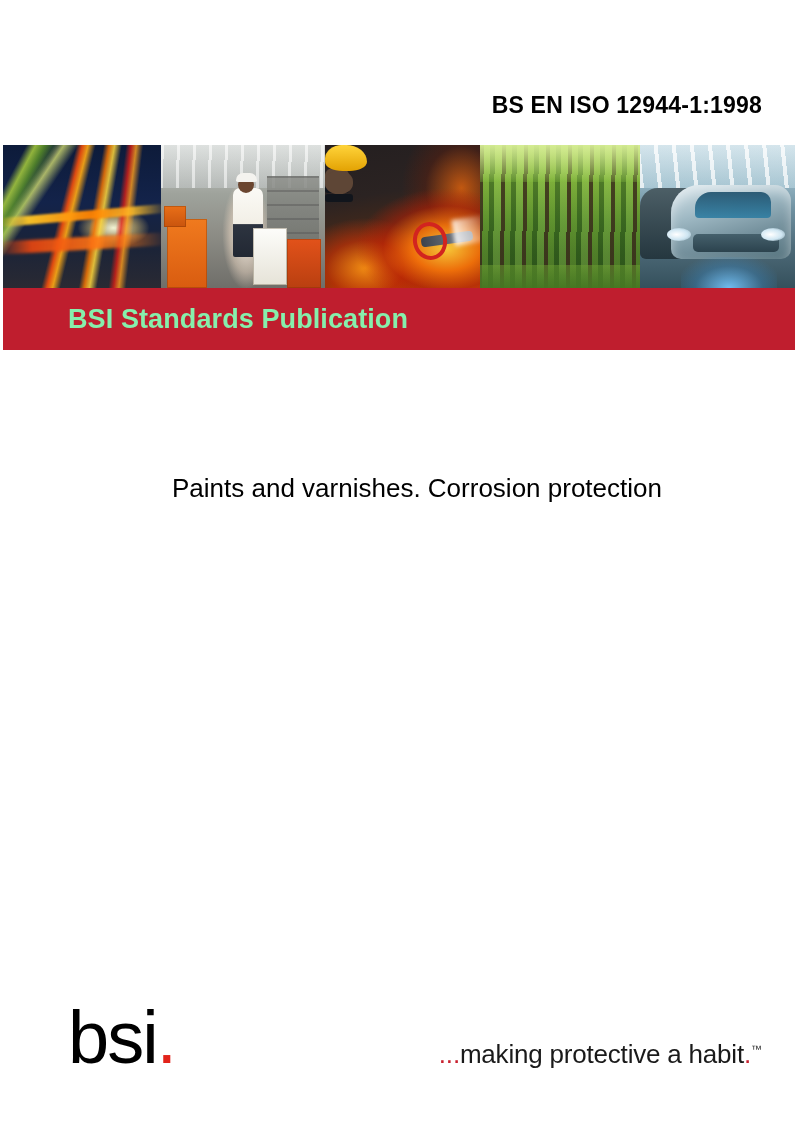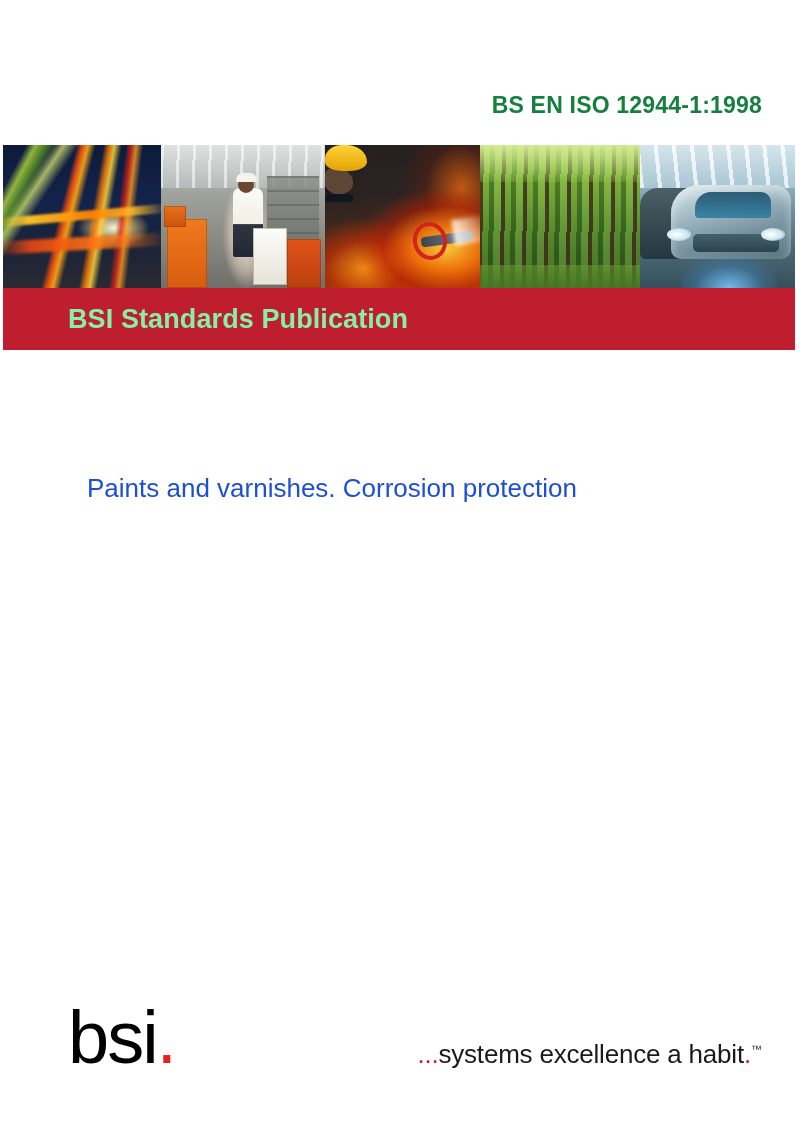--- a/index.html
+++ b/index.html
@@ -15,21 +15,21 @@
     overflow: hidden;
   }
 
   
   .std-number {
     position: absolute;
     top: 92px;
     right: 38px;
     font-size: 23px;
     font-weight: bold;
-    color: #15803d;
+    color: #000000;
     letter-spacing: 0.2px;
     white-space: nowrap;
   }
 
   
   .photo-strip {
     position: absolute;
     left: 3px;
     top: 145px;
     width: 792px;
@@ -275,21 +275,22 @@
   }
 
   
   .doc-title {
     position: absolute;
     left: 87px;
     top: 466px;
     width: 660px;
     font-size: 26px;
     line-height: 45px;
-    color: #1d4ed8;
+    color: #000000;
+    text-align: center;
   }
   .doc-title .tline { display: block; white-space: nowrap; }
 
   
   .bsi-logo {
     position: absolute;
     left: 68px;
     bottom: 57px;
     font-size: 74px;
     font-weight: normal;
@@ -377,13 +378,13 @@
 <div class="red-banner">
   <div class="red-banner-text">BSI Standards Publication</div>
 </div>
 
 <div class="doc-title">
   <span class="tline">Paints and varnishes. Corrosion protection</span>
 </div>
 
 <div class="bsi-logo"><span>bsi</span><span class="dot">.</span></div>
 
-<div class="tagline"><span class="lead-dots">...</span><span>systems excellence a habit</span><span class="end-dot">.</span><span class="tm">™</span></div>
+<div class="tagline"><span class="lead-dots">...</span><span>making protective a habit</span><span class="end-dot">.</span><span class="tm">™</span></div>
 
 </body></html>

